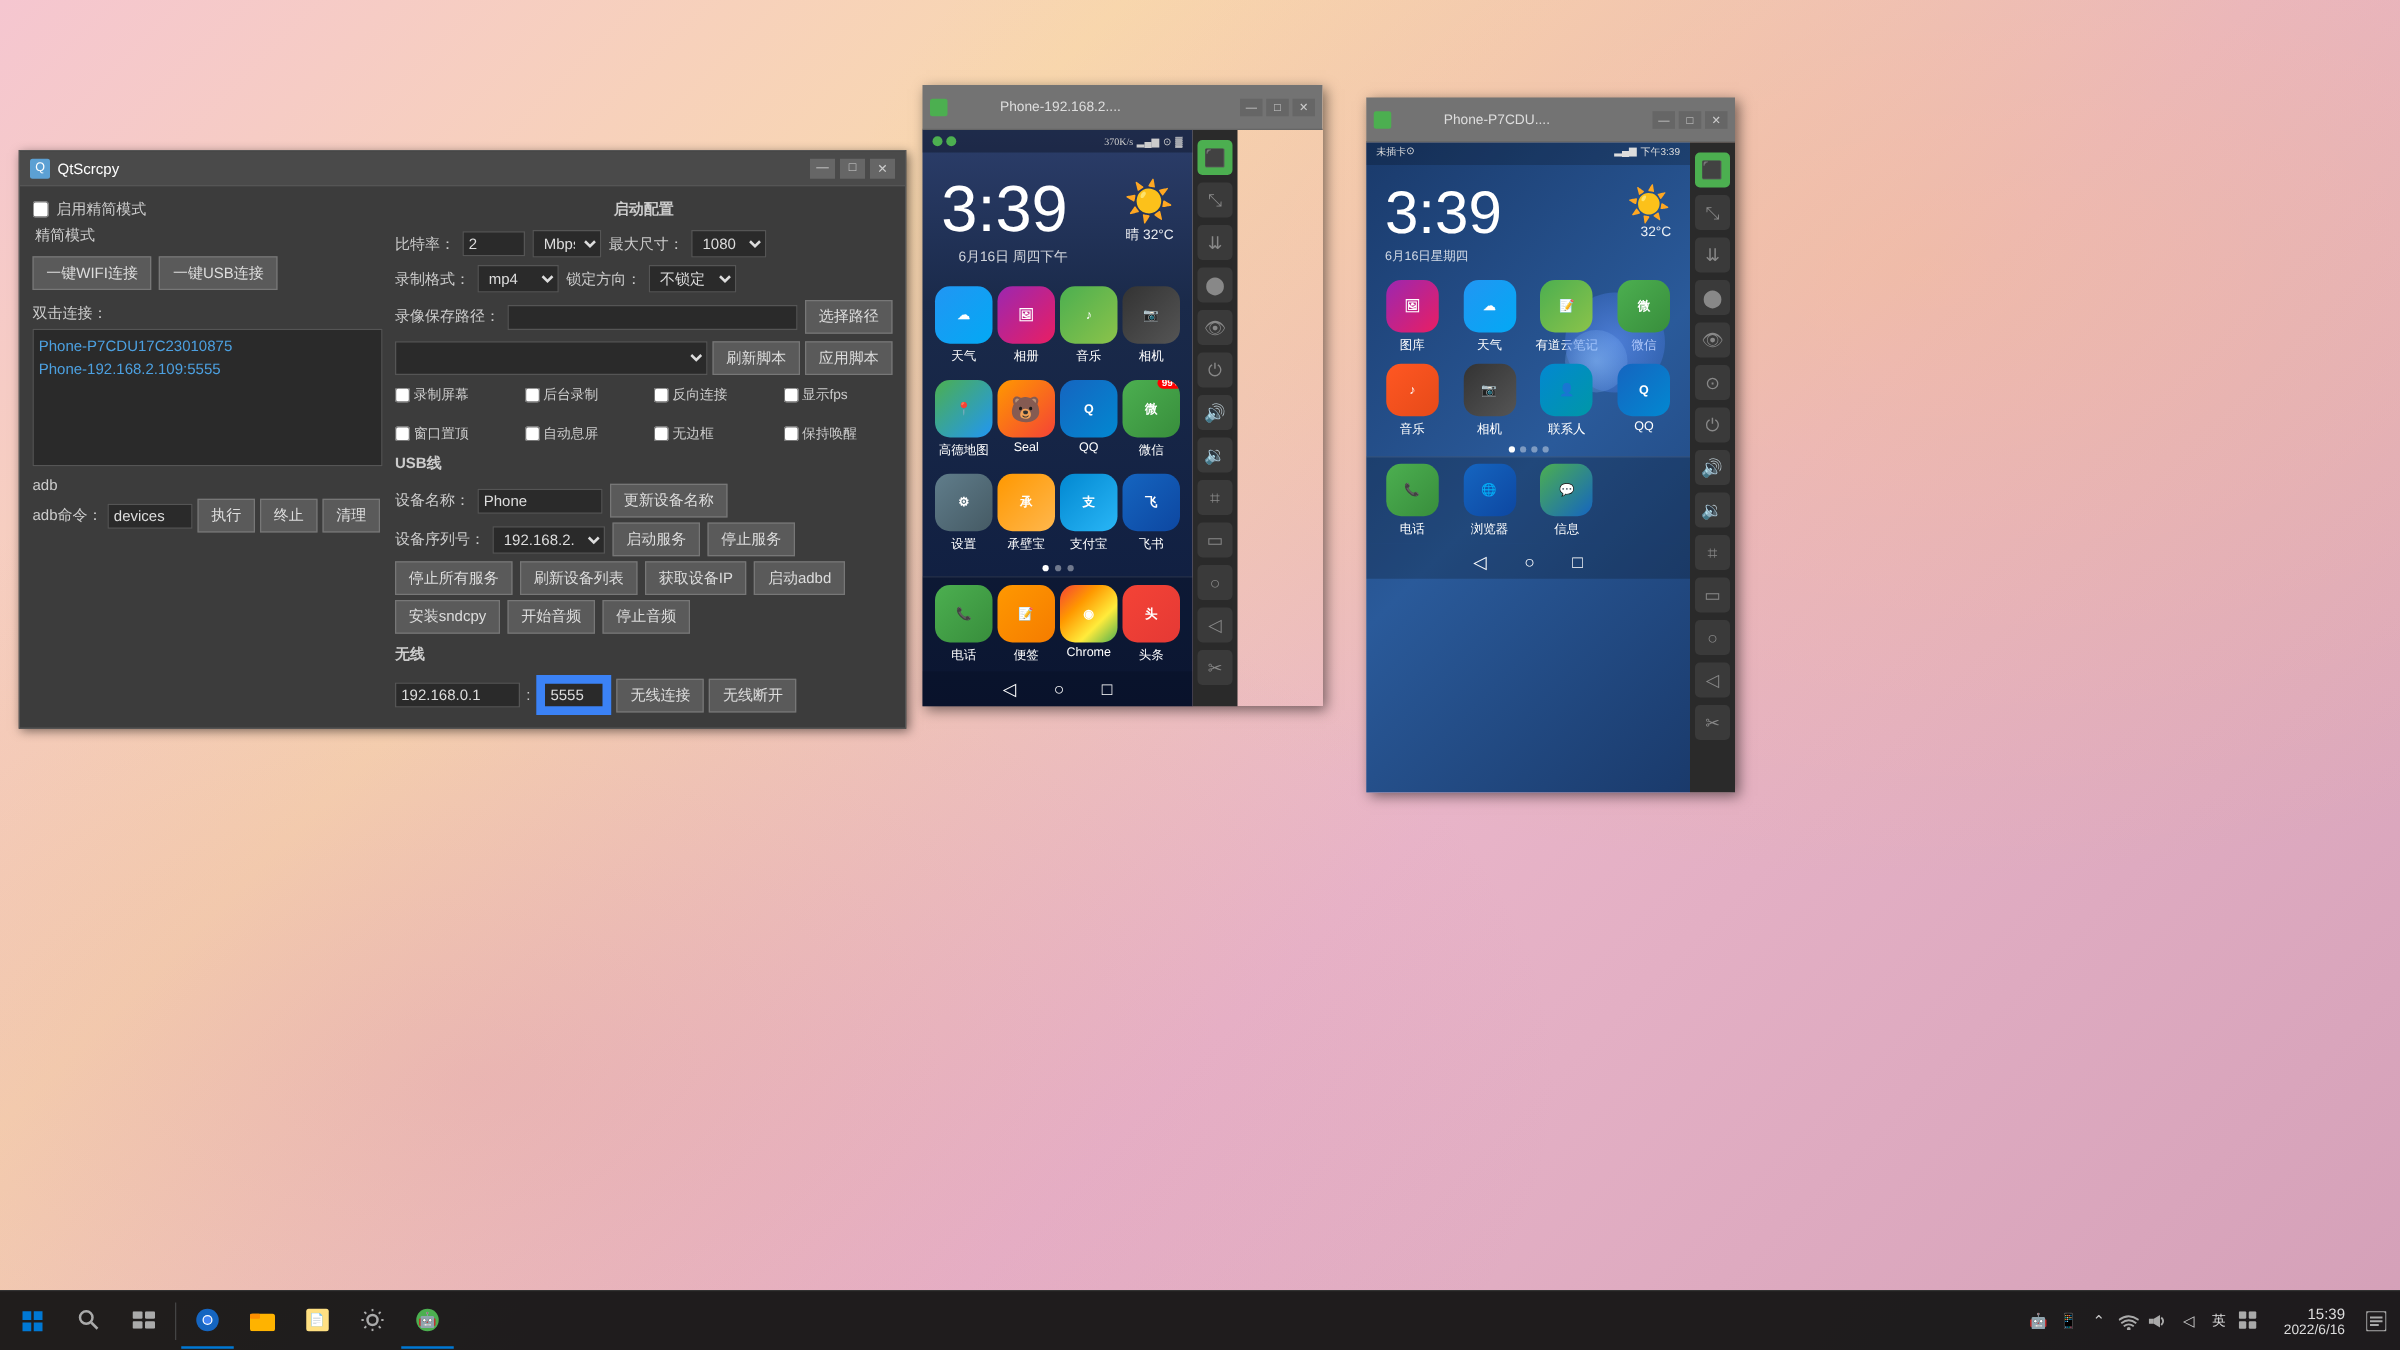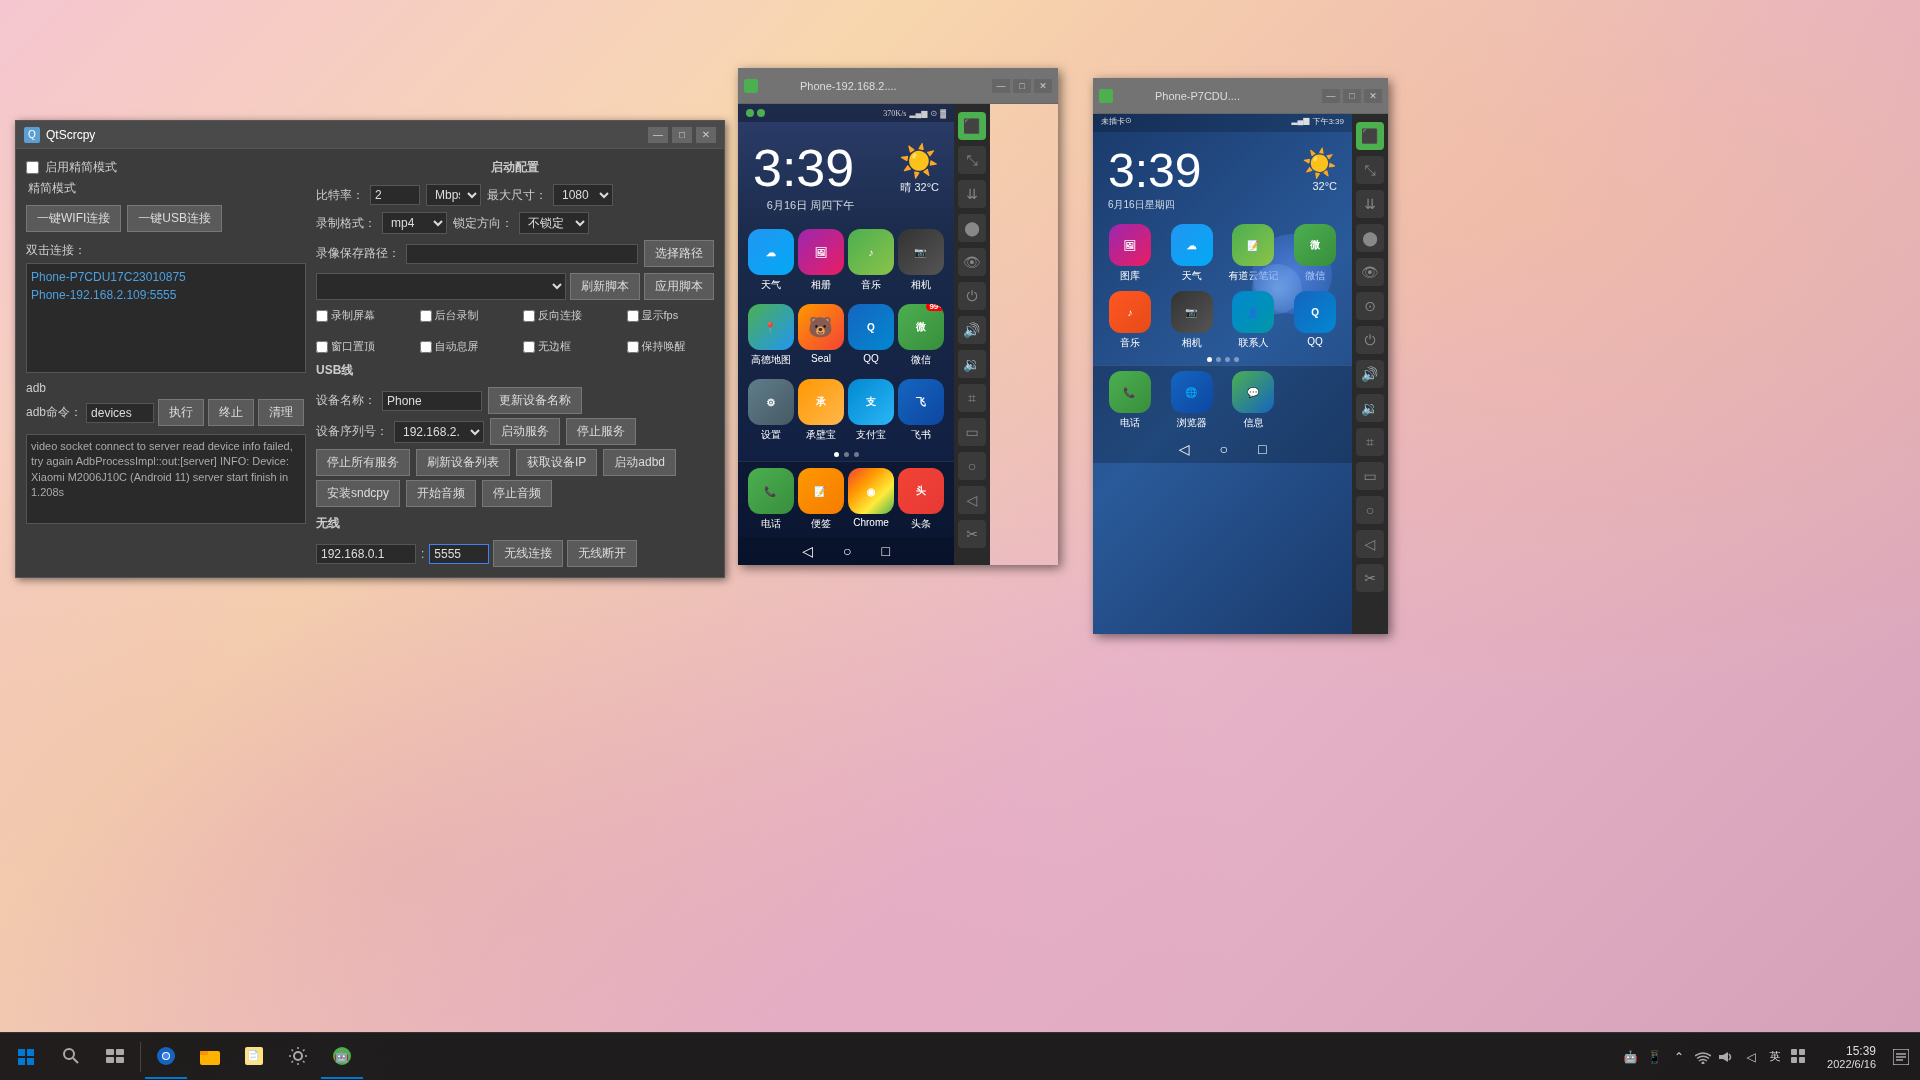--- a/index.html
+++ b/index.html
@@ -276,21 +276,21 @@
       background: #2a2a2a;
       border: 1px solid #555;
       color: #ddd;
       font-size: 12px;
       padding: 2px 4px;
     }
 
     .port-input {
       width: 60px;
       background: #2a2a2a;
-      border: 1px solid #3b82f6;
+      border: 7px solid #3b82f6;
       color: #ddd;
       font-size: 12px;
       padding: 2px 4px;
     }
 
     
     .phone-window-1 {
       position: absolute;
       top: 68px;
       left: 738px;
@@ -793,25 +793,20 @@
 
       <div class="adb-label">adb</div>
       <div class="adb-row">
         <span class="adb-cmd-label">adb命令：</span>
         <input class="input-field" type="text" style="width: 68px;" value="devices">
         <button class="btn">执行</button>
         <button class="btn">终止</button>
         <button class="btn">清理</button>
       </div>
 
-      <div class="log-area">video socket connect to server read device info failed, try again
-
-AdbProcessImpl::out:[server] INFO: Device: Xiaomi M2006J10C (Android 11)
-
-server start finish in 1.208s</div>
     </div>
 
     <div class="right-panel">
       <div class="section-title">启动配置</div>
 
       <div class="config-row">
         <span class="config-label">比特率：</span>
         <input class="input-field" type="text" style="width: 50px;" value="2">
         <select class="select-field" style="width:55px;">
           <option>Mbps</option>

